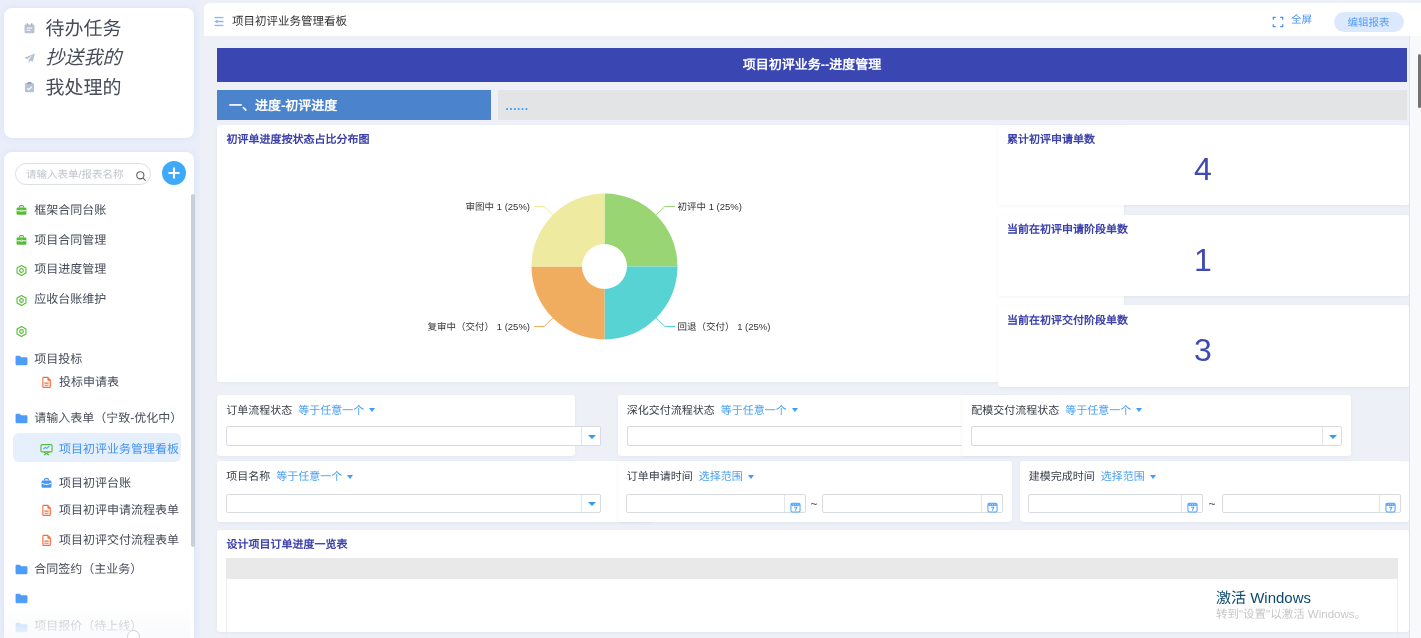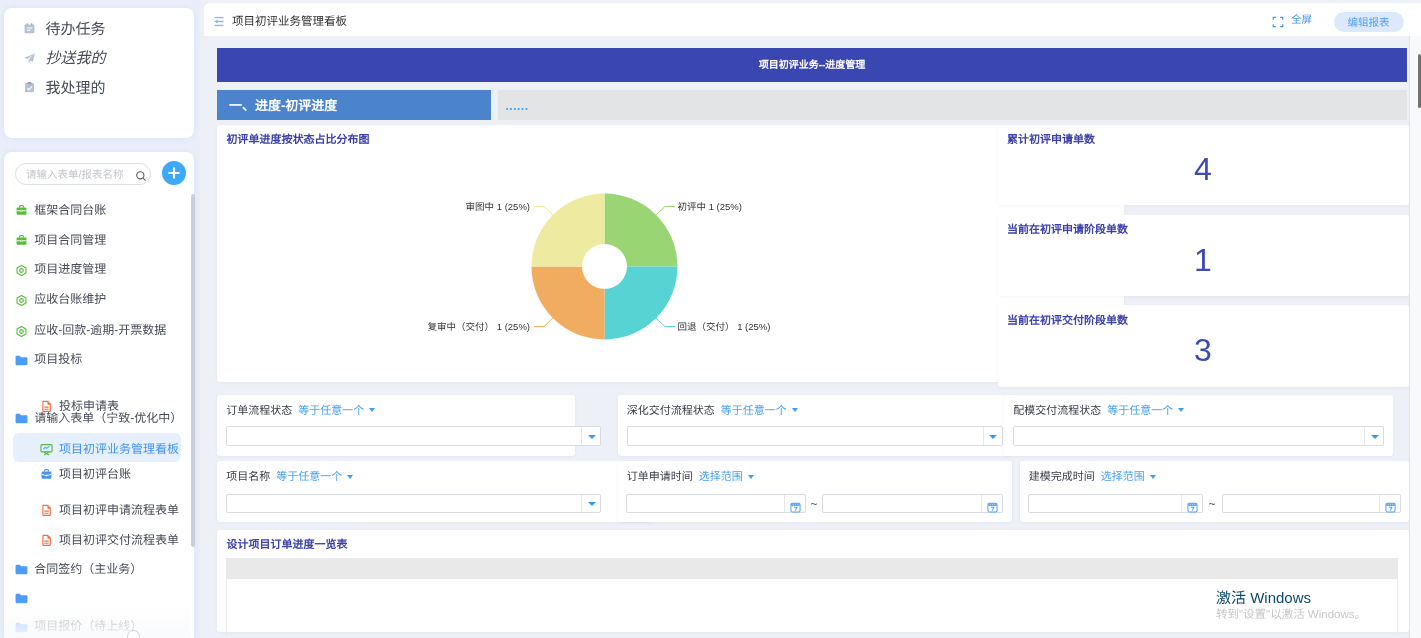--- a/index.html
+++ b/index.html
@@ -5,35 +5,35 @@
 <style>
 *{margin:0;padding:0;box-sizing:border-box;}
 html,body{width:1421px;height:638px;overflow:hidden;}
 body{font-family:"Liberation Sans",sans-serif;background:#edf0f6;position:relative;}
 .abs{position:absolute;}
 
 #sidebar{left:0;top:0;width:200px;height:638px;background:#e9eefa;}
 .scard{position:absolute;left:4px;width:190px;background:#fff;border-radius:8px;box-shadow:0 0 6px rgba(90,120,200,0.10);}
 #scard1{top:8px;height:130px;}
 #scard2{top:152px;height:486px;border-bottom-left-radius:0;border-bottom-right-radius:0;}
-.mrow{position:absolute;left:0;width:190px;height:29.7px;line-height:29.7px;font-size:15px;color:#474c59;white-space:nowrap;}
+.mrow{position:absolute;left:0;width:190px;height:29.7px;line-height:29.7px;font-size:19px;color:#474c59;white-space:nowrap;}
 .mrow .txt{position:absolute;top:0;}
 .micon{position:absolute;top:50%;margin-top:-6.5px;width:13px;height:13px;}
 
 #searchbox{position:absolute;left:11px;top:10.5px;width:136px;height:22px;border:1px solid #dcdfe6;border-radius:12px;font-size:10.5px;color:#c1c5cd;line-height:20px;padding-left:10px;background:#fff;white-space:nowrap;overflow:hidden;}
 #plusbtn{position:absolute;left:157.5px;top:9.3px;width:24px;height:24px;border-radius:50%;background:#3ea9f8;}
 #sscroll{position:absolute;left:186.5px;top:42px;width:4px;height:353px;background:#c9ced8;border-radius:2px;}
 .selbg{position:absolute;left:9px;top:280.5px;width:168px;height:29px;background:#e6f0fd;border-radius:6px;}
 .txt.sel{color:#4493f4;}
 #fademask{position:absolute;left:0;top:448px;width:186px;height:38px;background:linear-gradient(to bottom,rgba(255,255,255,0),rgba(249,250,252,0.88));}
 .micon svg{display:block;width:13px;height:13px;}
 #menulist .mrow{font-size:12px;}
 
 #topbar{left:204px;top:3px;width:1217px;height:33px;background:#fff;border-radius:6px 0 0 0;}
-#banner{left:217px;top:48px;width:1190px;height:34px;background:#3a47b3;color:#fff;font-size:10px;font-weight:bold;text-align:center;line-height:34px;}
+#banner{left:217px;top:48px;width:1190px;height:34px;background:#3a47b3;color:#fff;font-size:13px;font-weight:bold;text-align:center;line-height:34px;}
 #tab1{left:217px;top:90px;width:274px;height:29.5px;background:#4c83cd;color:#fff;font-size:13px;font-weight:bold;line-height:32.5px;padding-left:12px;}
 #tab2{left:498px;top:90px;width:909px;height:29.5px;background:#e3e4e6;color:#3da2f5;font-size:12px;font-weight:bold;line-height:33px;padding-left:7.5px;letter-spacing:0.5px;}
 .card{position:absolute;background:#fff;border-radius:3px;box-shadow:0 1px 3px rgba(60,80,140,0.06);}
 .ctitle{position:absolute;left:9.5px;top:9.5px;font-size:11px;line-height:11px;font-weight:bold;color:#3c41ab;white-space:nowrap;}
 #chartcard{left:217px;top:124.5px;width:907px;height:257.5px;text-decoration:underline;}
 
 #stat1{left:997.5px;top:124.5px;width:411px;height:80.5px;}
 #stat2{left:997.5px;top:214.5px;width:411px;height:81.5px;}
 #stat3{left:997.5px;top:305px;width:411px;height:82px;}
 .statnum{position:absolute;left:0;width:100%;text-align:center;font-size:32px;line-height:32px;color:#3f49b2;}
@@ -202,31 +202,30 @@
           </svg>
         </span>
         <span class="txt" style="left:30.3px;">应收台账维护</span>
       </div>
     <div class="mrow" style="top:164.45px;">
         <span class="micon" style="left:10.5px;">
           <svg>
             <use href="#ic-gtarget"></use>
           </svg>
         </span>
-        <span class="txt" style="left:30.3px;">应收-回款-逾期-开票数据</span>
       </div>
     <div class="mrow" style="top:193.35px;">
         <span class="micon" style="left:10.5px;">
           <svg>
             <use href="#ic-folder"></use>
           </svg>
         </span>
         <span class="txt" style="left:30.3px;">项目投标</span>
       </div>
-    <div class="mrow" style="top:240px;padding-left:12px;">
+    <div class="mrow" style="top:216px;padding-left:12px;">
         <span class="micon" style="left:35.5px;">
           <svg>
             <use href="#ic-odoc"></use>
           </svg>
         </span>
         <span class="txt" style="left:55px;">投标申请表</span>
       </div>
     <div class="mrow" style="top:251.65px;">
         <span class="micon" style="left:10.5px;">
           <svg>
@@ -236,21 +235,21 @@
         <span class="txt" style="left:30.3px;">请输入表单（宁致-优化中）</span>
       </div>
     <div class="mrow" style="top:282.95px;">
         <span class="micon" style="left:35.5px;">
           <svg>
             <use href="#ic-board"></use>
           </svg>
         </span>
         <span class="txt sel" style="left:55px;">项目初评业务管理看板</span>
       </div>
-    <div class="mrow" style="top:308px;">
+    <div class="mrow" style="top:317px;">
         <span class="micon" style="left:35.5px;">
           <svg>
             <use href="#ic-bbrief"></use>
           </svg>
         </span>
         <span class="txt" style="left:55px;">项目初评台账</span>
       </div>
     <div class="mrow" style="top:343.85px;">
         <span class="micon" style="left:35.5px;">
           <svg>
@@ -348,21 +347,21 @@
   <div class="finput" style="left:9px;top:31.5px;width:375px;">
       <span class="selcaret"></span>
     </div>
 </div>
 <div class="fcard" style="left:617.5px;top:394.5px;width:394px;height:61px;">
   <div class="flabel">深化交付流程状态<span class="flink">等于任意一个</span><span class="fcaret"></span></div>
   <div class="finput" style="left:9px;top:31.5px;width:376px;">
       <span class="selcaret"></span>
     </div>
 </div>
-<div class="fcard" style="left:1004px;top:394.5px;width:389px;height:61px;">
+<div class="fcard" style="left:962px;top:394.5px;width:389px;height:61px;">
   <div class="flabel">配模交付流程状态<span class="flink">等于任意一个</span><span class="fcaret"></span></div>
   <div class="finput" style="left:9px;top:31.5px;width:371px;">
       <span class="selcaret"></span>
     </div>
 </div>
 
 <div class="fcard" style="left:217px;top:461px;width:437px;height:61px;">
   <div class="flabel">项目名称<span class="flink">等于任意一个</span><span class="fcaret"></span></div>
   <div class="finput" style="left:9px;top:32.5px;width:375px;">
       <span class="selcaret"></span>

